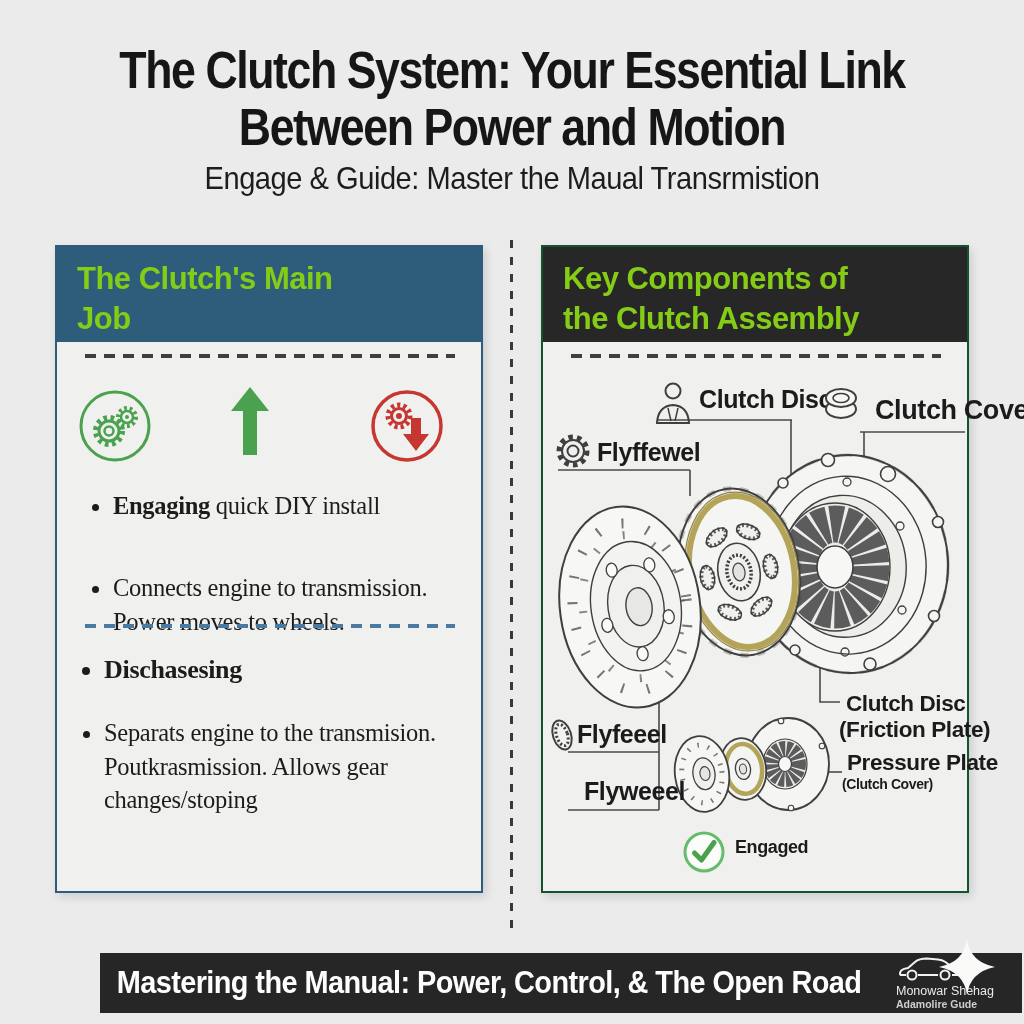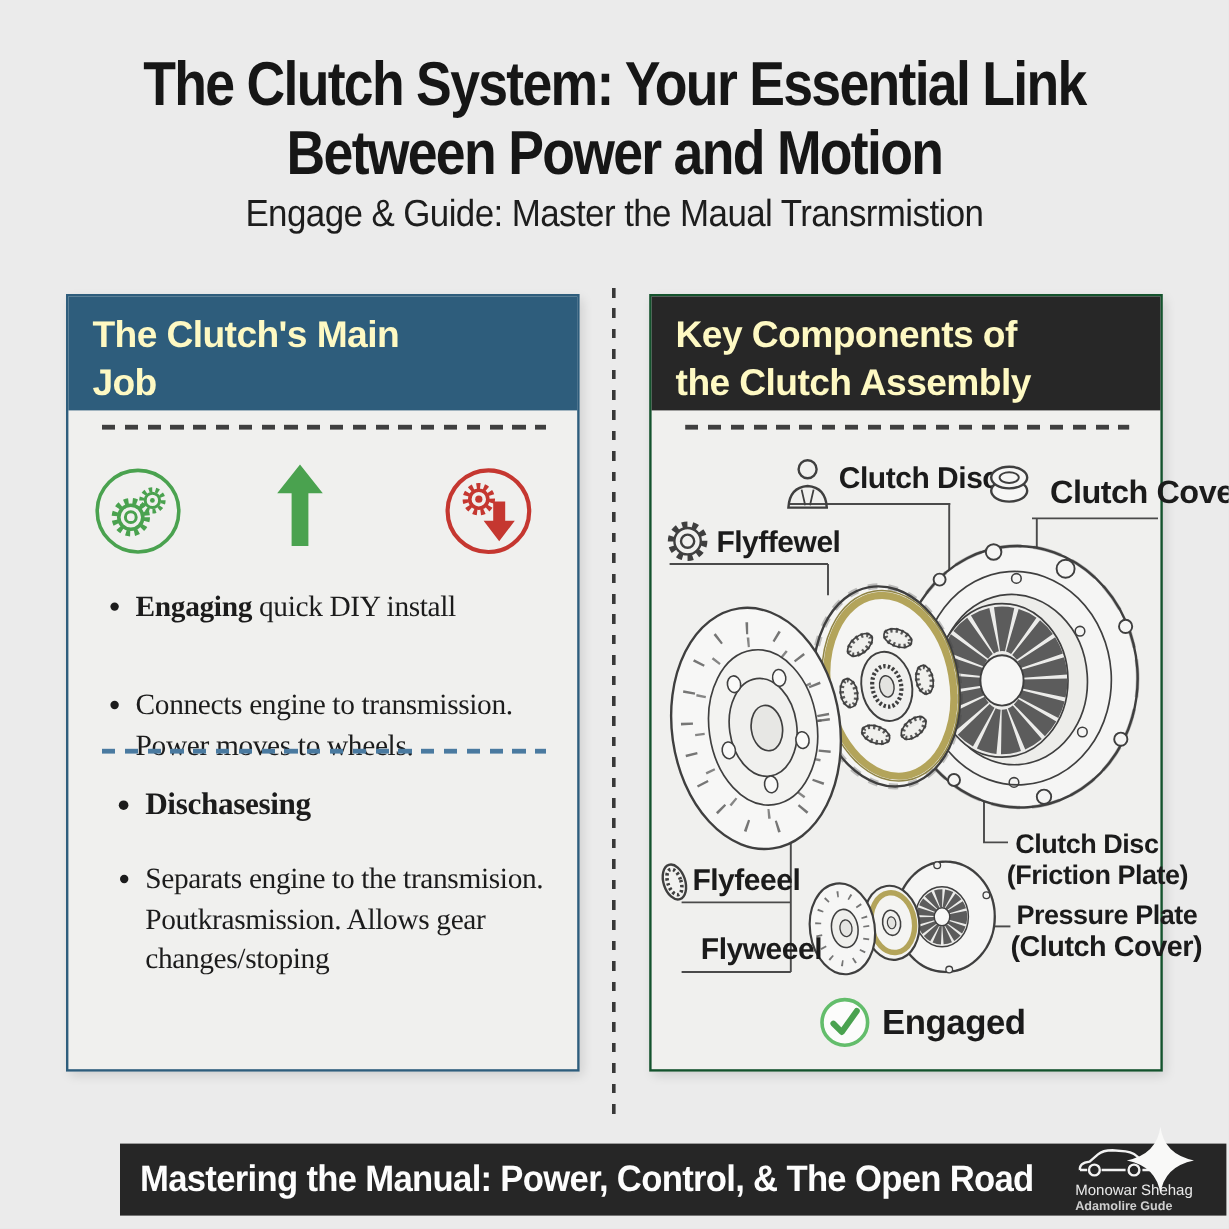--- a/index.html
+++ b/index.html
@@ -14,21 +14,21 @@
   #subtitle{position:absolute;top:162px;left:0;width:1024px;text-align:center;
     font-size:30px;color:#1d1d1d;letter-spacing:-.5px;transform:scale(.97,1.05);
     transform-origin:512px center;white-space:nowrap;}
 
   
   .panel{position:absolute;top:245px;width:424px;height:644px;background:#f0f0ee;
     box-shadow:3px 4px 9px rgba(0,0,0,.13);}
   #left-panel{left:55px;border:2px solid #2e5d7c;}
   #right-panel{left:541px;border:2px solid #14532d;}
   .panel-header{position:absolute;top:0;left:0;width:100%;height:95px;box-sizing:border-box;
-    padding:12px 0 0 20px;color:#fef9c3;font-weight:700;font-size:31px;line-height:1.28;
+    padding:12px 0 0 20px;color:#84cc16;font-weight:700;font-size:31px;line-height:1.28;
     letter-spacing:-.5px;}
   #left-panel .panel-header{background:#2e5d7c;}
   #right-panel .panel-header{background:#272727;}
 
   .dash-h{position:absolute;height:4px;
     background:repeating-linear-gradient(90deg,#3f3f3f 0 11px,transparent 11px 19px);}
   .dash-h.blue{background:repeating-linear-gradient(90deg,#4a7aa0 0 11px,transparent 11px 19px);}
   #mid-divider{position:absolute;left:510px;top:240px;width:3px;height:695px;
     background:repeating-linear-gradient(180deg,#383838 0 8px,transparent 8px 17px);}
 
@@ -94,21 +94,21 @@
       <path d="M42 30 L52 30 L52 46 L60 46 L47 63 L34 46 L42 46 Z" fill="#c53730"></path>
     </svg>
 
     <ul class="bullets" style="left:30px;top:242px;width:372px;">
       <li><span class="b">Engaging</span><span> quick DIY install</span></li>
       <li style="width:352px;margin-top:48px;">Connects engine to transmission. Power moves to wheels.</li>
     </ul>
 
     <div class="dash-h blue" style="left:28px;top:377px;width:370px;"></div>
 
-    <ul class="bullets" style="left:38px;top:405px;width:360px;">
+    <ul class="bullets" style="left:21px;top:405px;width:360px;">
       <li style="margin-bottom:12px;font-size:26px;" class="b">Dischasesing</li>
       <li style="width:332px;margin-top:28px;">Separats engine to the transmision. Poutkrasmission. Allows gear changes/stoping</li>
     </ul>
   </div>
 
   <div class="panel" id="right-panel">
     <div class="panel-header">
       <div>Key Components of</div>
       <div>the Clutch Assembly</div>
     </div>
@@ -245,27 +245,27 @@
       <g transform="rotate(-18 13 20)">
         <ellipse cx="13" cy="20" rx="9" ry="15" fill="#f2f2f0" stroke="#3f3f3f" stroke-width="2"></ellipse>
         <ellipse cx="13" cy="20" rx="5.5" ry="11" fill="none" stroke="#3f3f3f" stroke-width="3" stroke-dasharray="2 2.2"></ellipse>
       </g>
     </svg>
     <div class="rp-label" style="left:34px;top:473px;font-size:25px;">Flyfeeel</div>
 
     <div class="rp-label" style="left:41px;top:530px;font-size:25px;">Flyweeel</div>
 
     <div class="rp-label" style="left:304px;top:503px;font-size:22.5px;">Pressure Plate</div>
-    <div class="rp-label" style="left:299px;top:529px;font-size:24px;">(Clutch Cover)</div>
+    <div class="rp-label" style="left:299px;top:529px;font-size:14px;">(Clutch Cover)</div>
 
     <svg class="icon-abs" style="left:139px;top:583px;" width="44" height="44" viewBox="0 0 44 44">
       <circle cx="22" cy="22" r="19" fill="#fcfcfb" stroke="#63bd6b" stroke-width="3"></circle>
       <path d="M12.5 23 L19.5 30 L32 12.5" fill="none" stroke="#4aa24f" stroke-width="5" stroke-linecap="round" stroke-linejoin="round"></path>
     </svg>
-    <div class="rp-label" style="left:192px;top:590px;font-size:29px;text-align:right;">Engaged</div>
+    <div class="rp-label" style="left:192px;top:590px;font-size:18px;text-align:right;">Engaged</div>
   </div>
 
   <div id="footer-bar">
     <div id="footer-title">Mastering the Manual: Power, Control, &amp; The Open Road</div>
     <div id="brand">
       <svg width="66" height="26" viewBox="0 0 66 26">
         <path d="M4 19 Q3 13 12 12 L19 6 Q23 2.5 31 2.5 L42 3.5 Q50 4.5 54 10.5 L59 12.5 Q63 14 62 19 L56 19 M42 19 L22 19 M10 19 L4 19" fill="none" stroke="#f2f2f2" stroke-width="2"></path>
         <circle cx="16" cy="19" r="4.5" fill="none" stroke="#f2f2f2" stroke-width="2"></circle>
         <circle cx="49" cy="19" r="4.5" fill="none" stroke="#f2f2f2" stroke-width="2"></circle>
       </svg>

